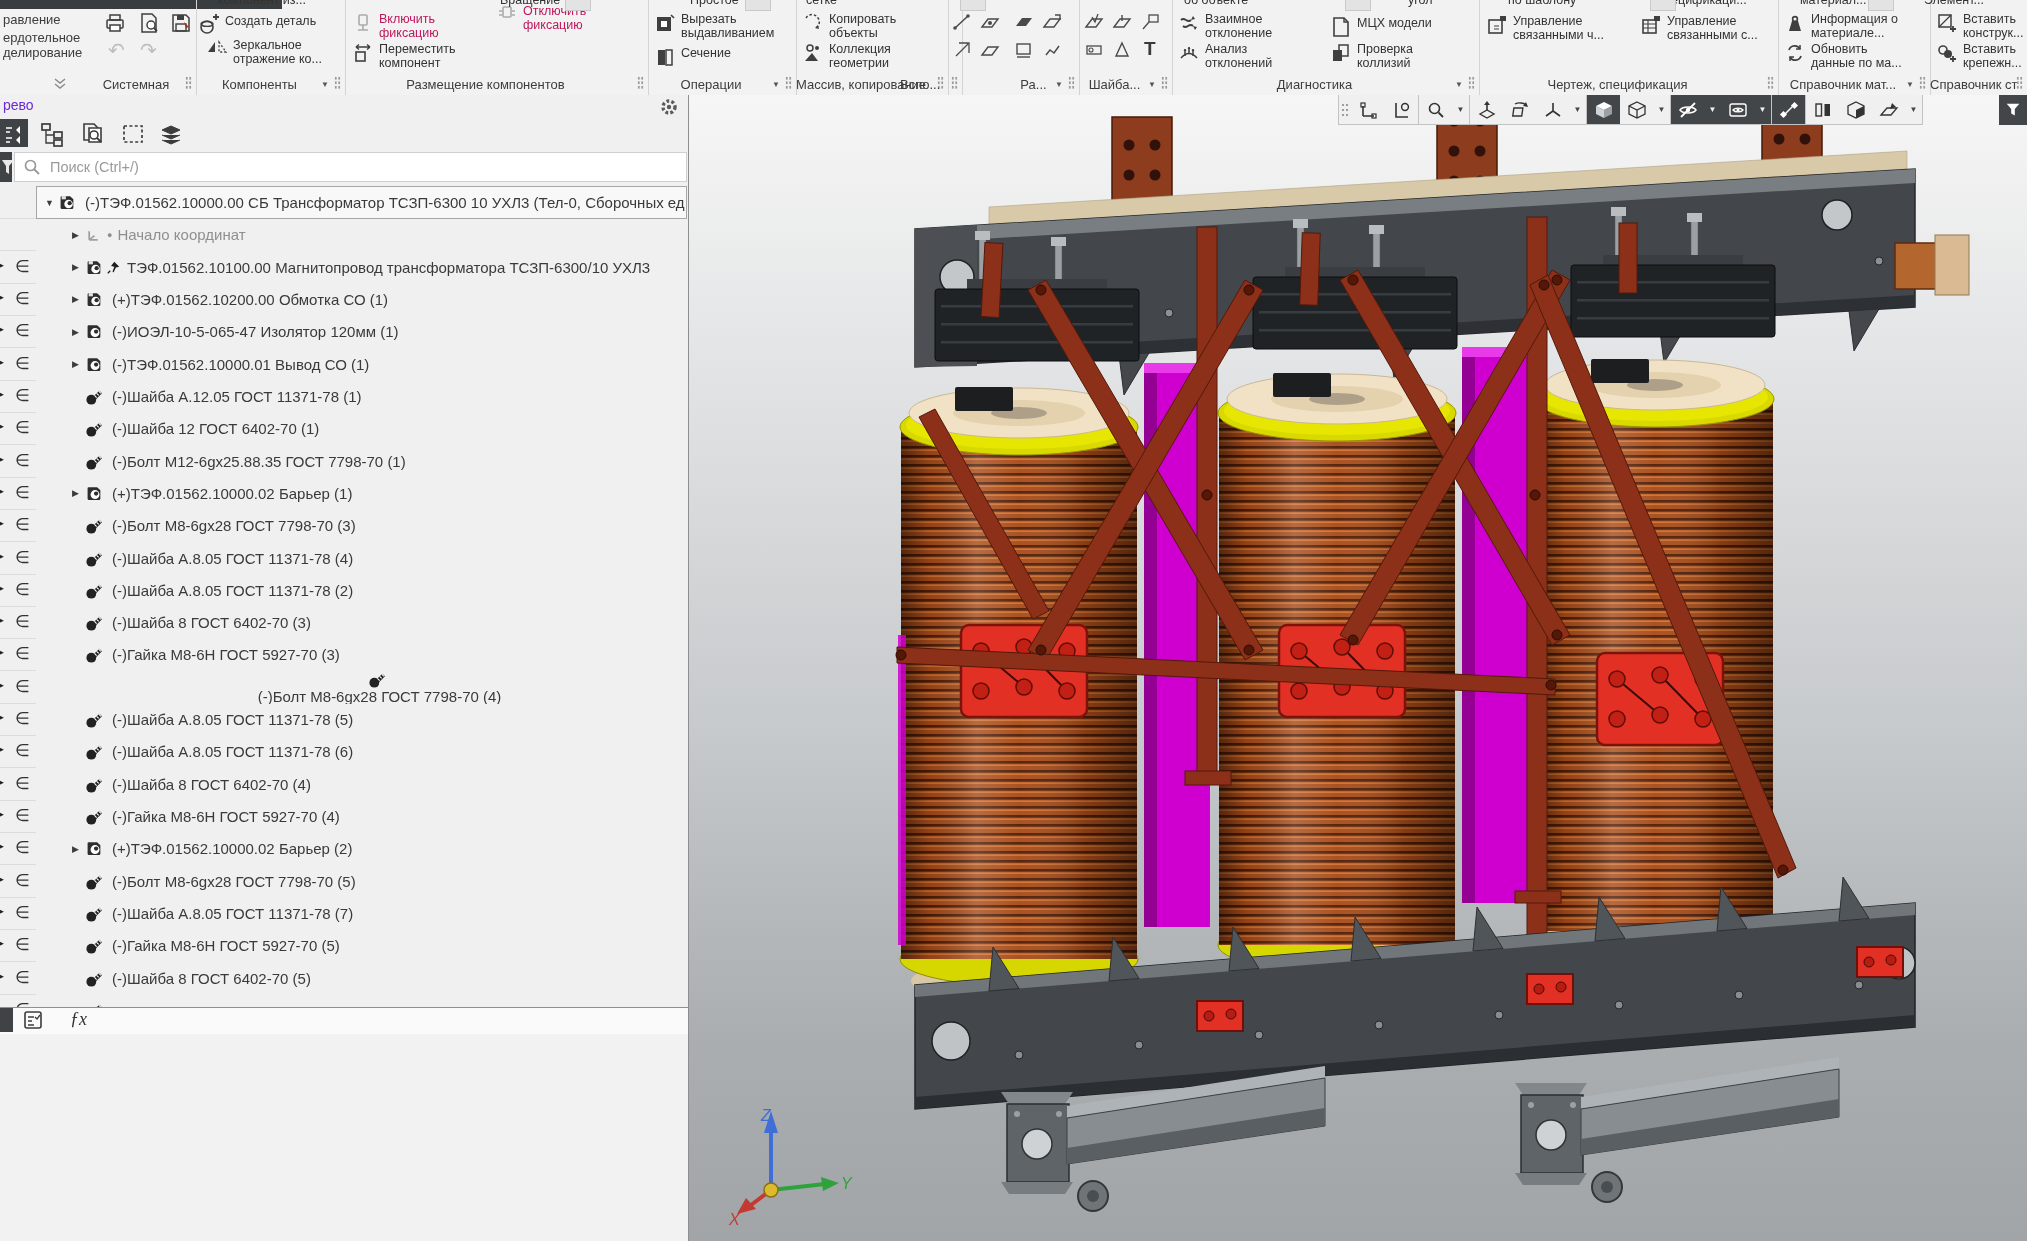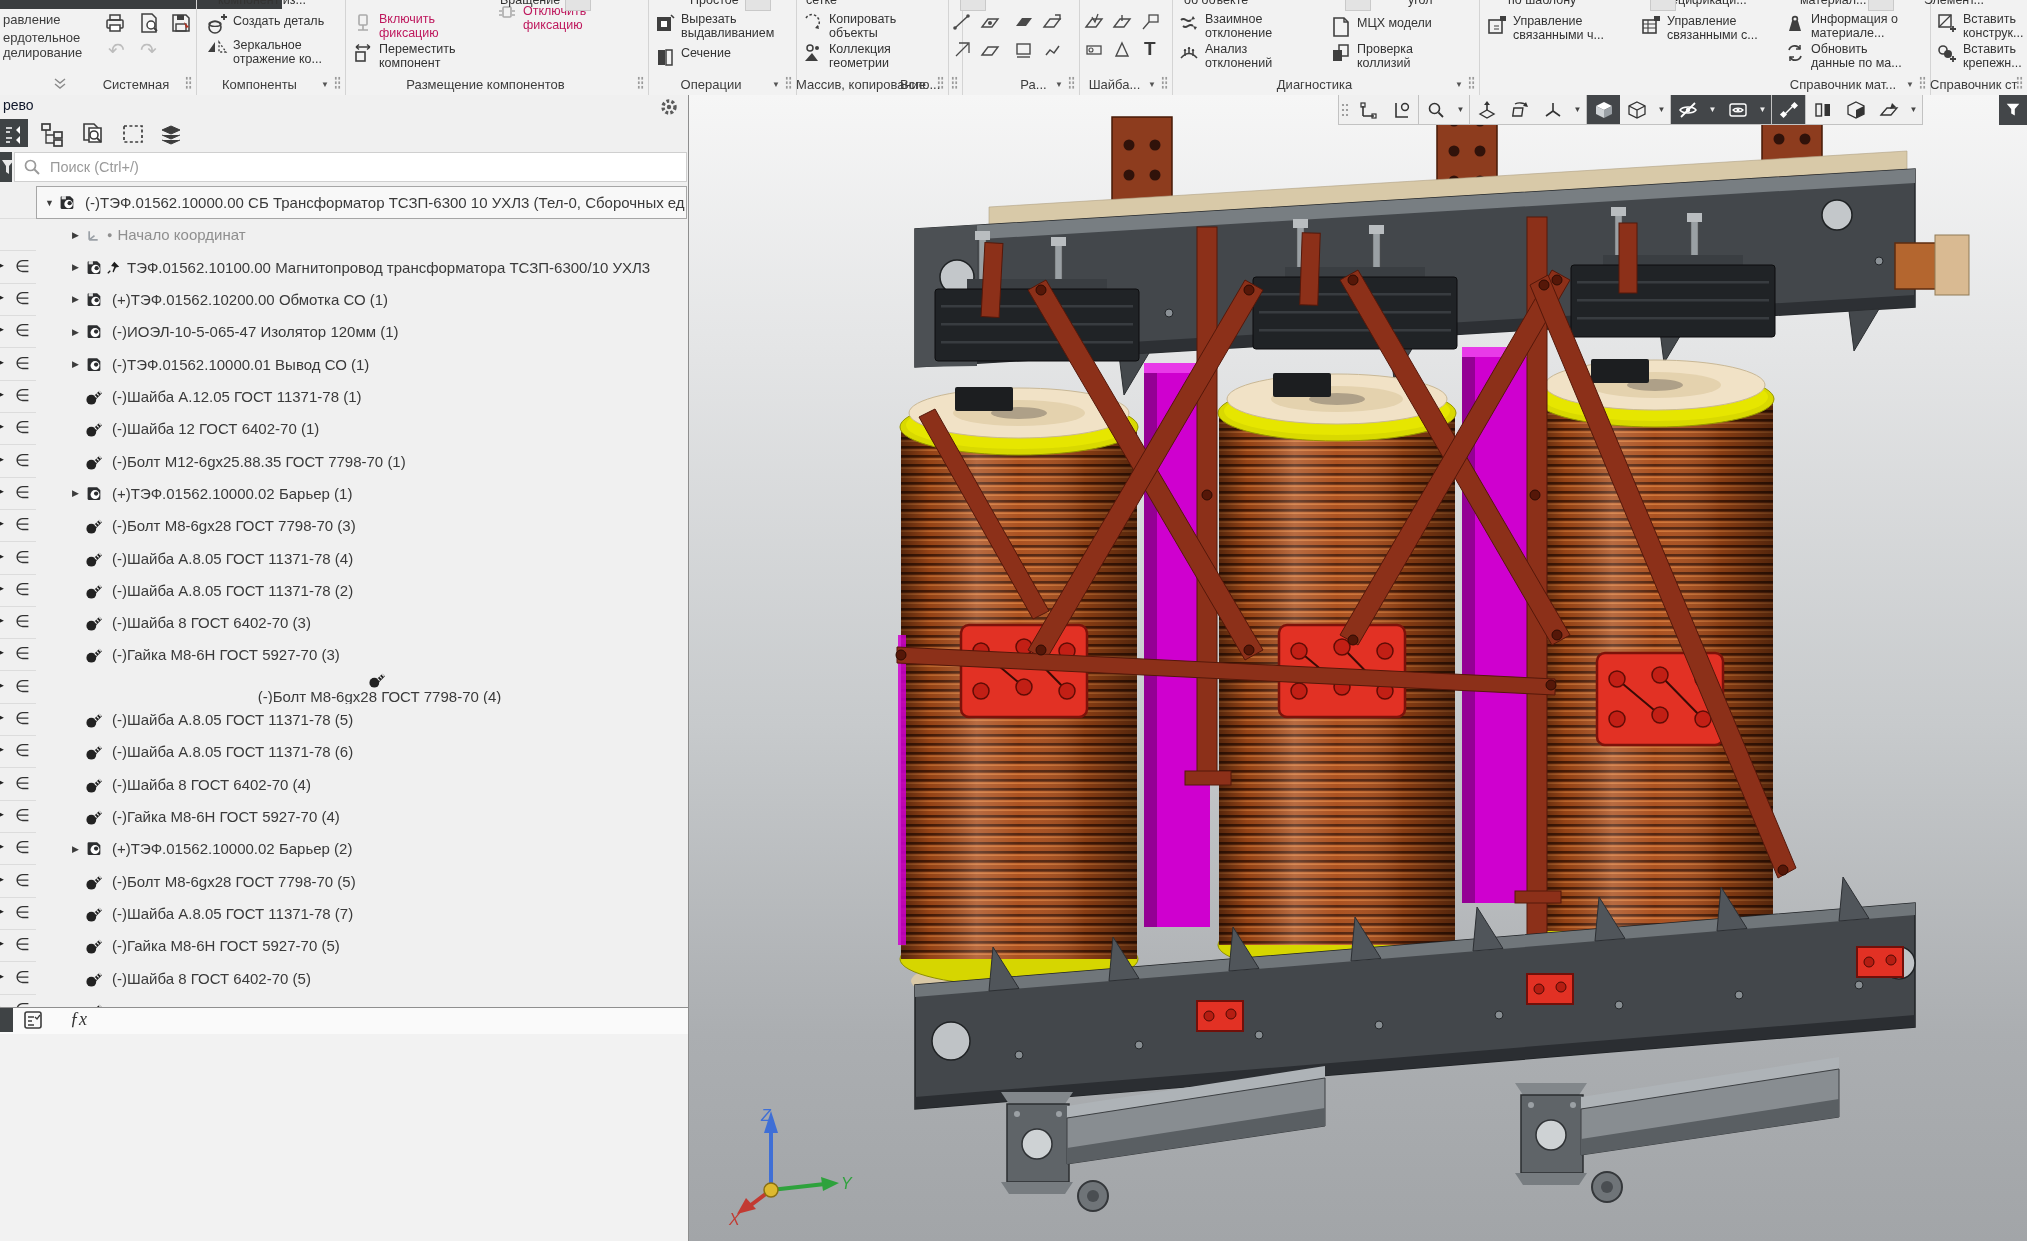--- a/index.html
+++ b/index.html
@@ -25,21 +25,21 @@
   .ric{width:22px;height:22px;flex:none;}
   .rfrag{position:absolute;top:-7px;font-size:12.5px;color:#333;white-space:nowrap;}
   .stub{position:absolute;top:-5px;width:24px;height:14px;background:#e3e3e3;
         border:1px solid #c9c9c9;}
   .uchar{font-size:20px;color:#bdbdbd;line-height:20px;}
   .mini{position:absolute;width:20px;height:20px;}
   .chev{position:absolute;left:52px;bottom:5px;}
   
   .tree{position:absolute;left:0;top:95px;width:689px;height:1146px;background:#f0f0f0;
         border-right:1px solid #8e8e8e;box-sizing:border-box;overflow:hidden;}
-  .t-title{position:absolute;top:2px;left:3px;font-size:14px;color:#0f172a;}
+  .t-title{position:absolute;top:2px;left:3px;font-size:14px;color:#6d28d9;}
   .t-gear{position:absolute;top:2px;right:9px;width:20px;height:20px;}
   .t-tools{position:absolute;top:22px;left:0;right:0;height:34px;}
   .darktile{position:absolute;background:#3f4345;}
   .t-ic{position:absolute;width:26px;height:26px;top:4px;}
   .t-search{position:absolute;top:57px;left:14px;width:673px;height:30px;background:#fff;
             border:1px solid #cfcfcf;box-sizing:border-box;display:flex;align-items:center;}
   .t-search input{border:none;outline:none;background:transparent;flex:1;
                   font-family:inherit;font-size:14.5px;color:#444;}
   .t-search input::placeholder{color:#9a9a9a;}
   .rows{position:absolute;top:91px;left:0;right:0;height:821px;overflow:hidden;}
@@ -154,20 +154,24 @@
   <div class="rgroup" style="left:1079px;width:93px">
     <div class="rg-name">Шайба...</div>
       <span class="dd">▼</span>
       <span class="grip"></span>
   </div>
   <div class="rgroup" style="left:1172px;width:307px">
     <div class="rg-name">Диагностика</div>
       <span class="dd">▼</span>
       <span class="grip"></span>
   </div>
+  <div class="rgroup" style="left:1479px;width:299px">
+    <div class="rg-name">Чертеж, спецификация</div>
+      <span class="grip"></span>
+  </div>
   <div class="rgroup" style="left:1778px;width:152px">
     <div class="rg-name">Справочник мат...</div>
       <span class="dd">▼</span>
       <span class="grip"></span>
   </div>
   <div class="rgroup" style="left:1930px;width:97px">
     <div class="rg-name">Справочник ст</div>
       <span class="grip"></span>
   </div>
 
@@ -183,21 +187,21 @@
     </svg>
   <svg class="ric" style="position:absolute;left:170px;top:12px" viewBox="0 0 22 22">
       <path d="M3 3h13l3 3v13H3z" fill="none" stroke="#3f3f3f" stroke-width="1.5"></path>
       <rect x="7" y="3" width="7" height="5" fill="#3f3f3f"></rect>
       <rect x="6" y="12" width="10" height="7" fill="none" stroke="#3f3f3f" stroke-width="1.4"></rect>
       <path d="M14 10l5 5-3 1z" fill="#b03020"></path>
     </svg>
   <span class="uchar" style="position:absolute;left:108px;top:40px">↶</span>
   <span class="uchar" style="position:absolute;left:140px;top:40px">↷</span>
 
-  <div class="rbtn" style="left:206px;top:14px">
+  <div class="rbtn" style="left:198px;top:14px">
     <svg class="ric" viewBox="0 0 22 22">
         <circle cx="9" cy="13" r="6" fill="none" stroke="#3f3f3f" stroke-width="1.6"></circle>
         <ellipse cx="9" cy="10" rx="6" ry="2.4" fill="none" stroke="#3f3f3f" stroke-width="1.4"></ellipse>
         <path d="M15 3h6M18 0v6" stroke="#3f3f3f" stroke-width="1.8"></path>
       </svg>
     <span class="rlbl">Создать деталь</span>
   </div>
   <div class="rbtn" style="left:206px;top:38px">
     <svg class="ric" viewBox="0 0 22 22">
         <path d="M9 4v14M9 4L2 14h7z" fill="#3f3f3f"></path>

